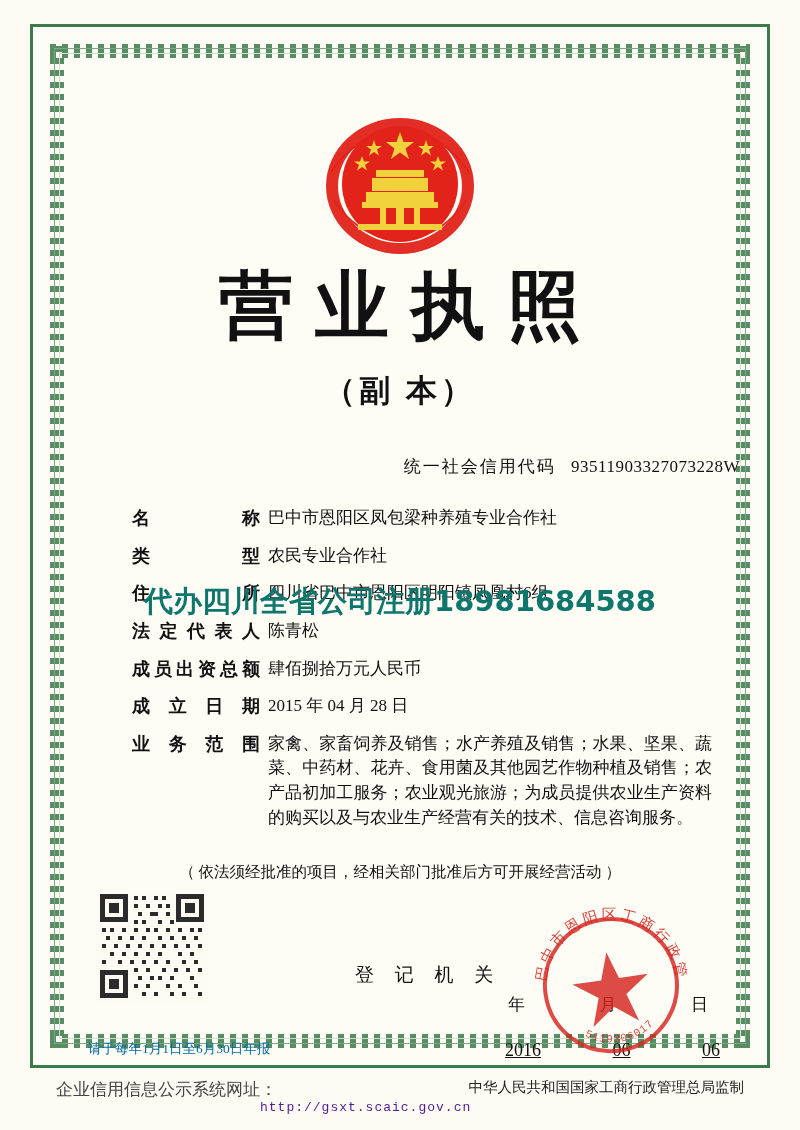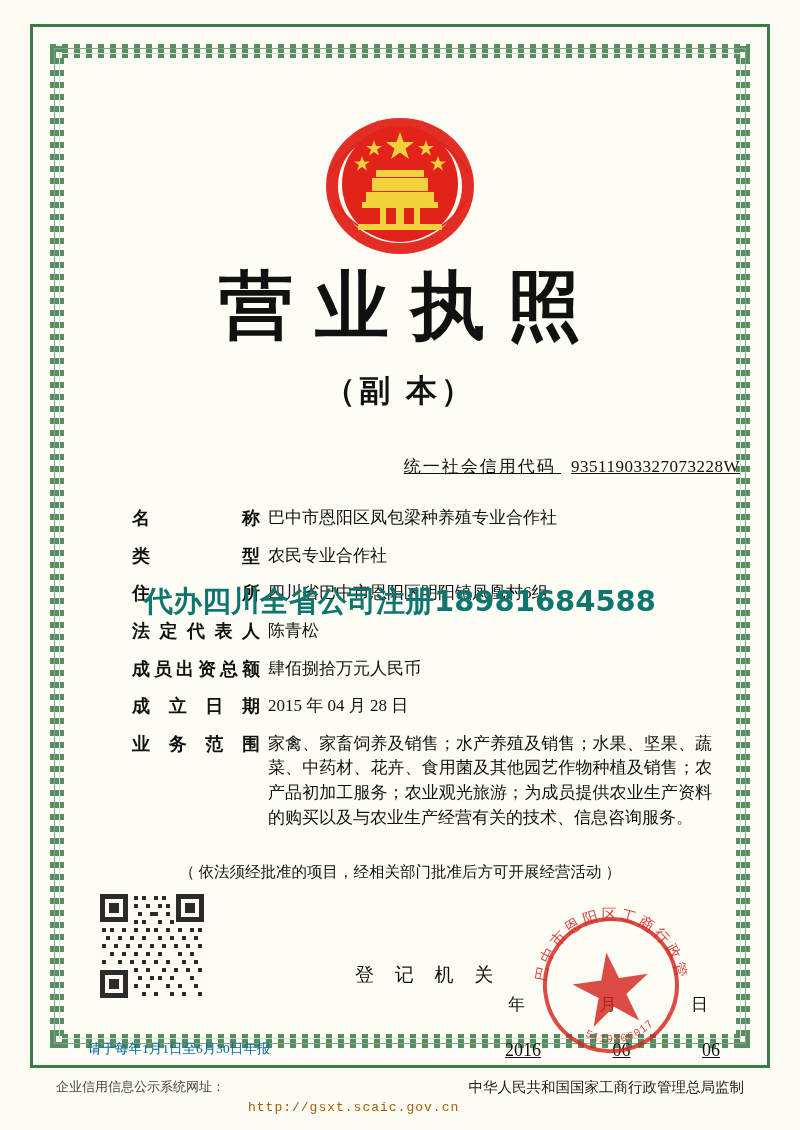--- a/index.html
+++ b/index.html
@@ -101,21 +101,20 @@
   
   .credit-row {
     position: absolute;
     top: 455px;
     left: 140px;
     width: 600px;
     text-align: right;
     font-size: 17px;
     color: #111;
     letter-spacing: 1px;
-    text-decoration: underline;
   }
   .credit-row .lbl { letter-spacing: 2px; }
   .credit-row .val {
     font-family: "Liberation Serif", serif;
     letter-spacing: 0.5px;
     margin-left: 10px;
   }
 
   
   .fields {
@@ -210,28 +209,28 @@
   
   .annual-note {
     position: absolute;
     left: 88px; top: 1040px;
     font-size: 13.5px;
     color: #0369a1;
   }
   .footer-left {
     position: absolute;
     left: 56px; top: 1078px;
+    font-size: 17px;
+    color: #444;
+  }
+  .footer-url {
+    position: absolute;
+    left: 260px; top: 1100px;
     font-size: 13px;
-    color: #444;
-  }
-  .footer-url {
-    position: absolute;
-    left: 248px; top: 1100px;
-    font-size: 13px;
-    color: #a16207;
+    color: #4c1d95;
     font-family: "Liberation Mono", "DejaVu Sans Mono", monospace;
     letter-spacing: 1px;
   }
   .footer-right {
     position: absolute;
     right: 56px; top: 1078px;
     font-size: 14.5px;
     color: #222;
   }
 

